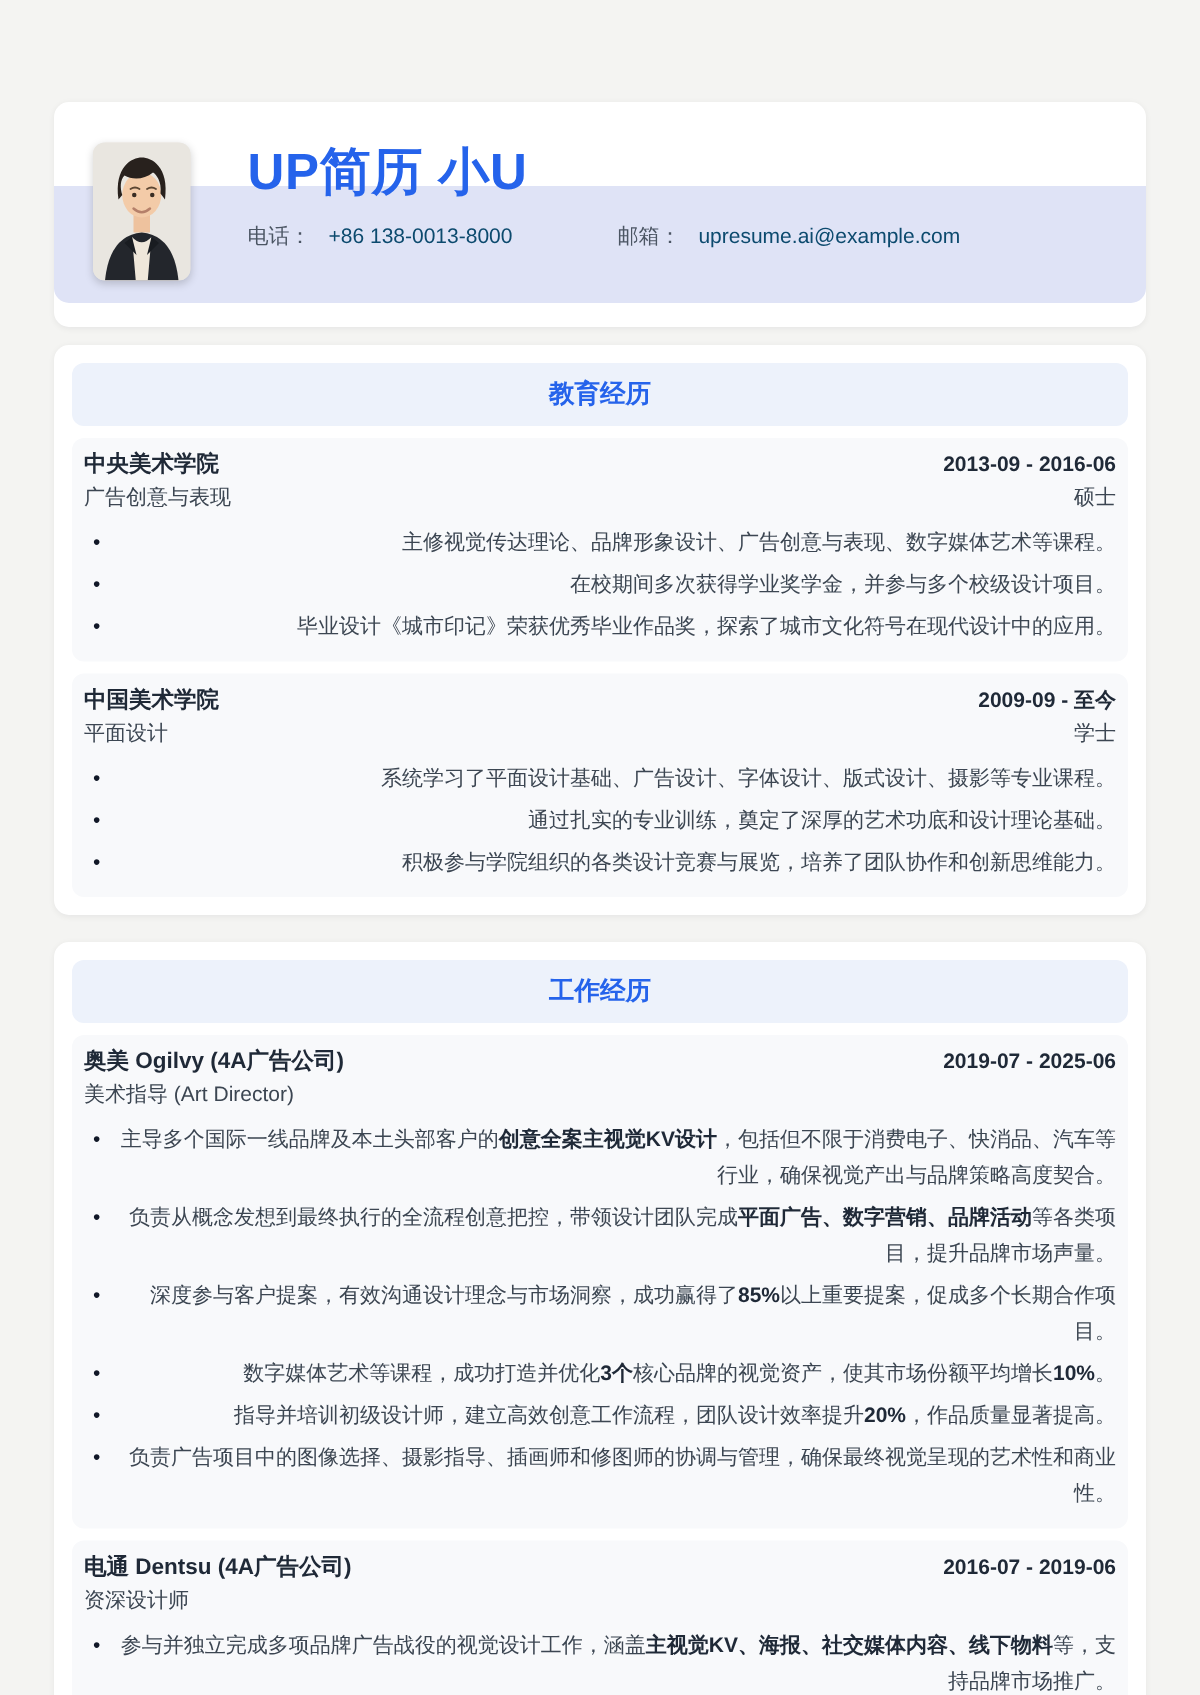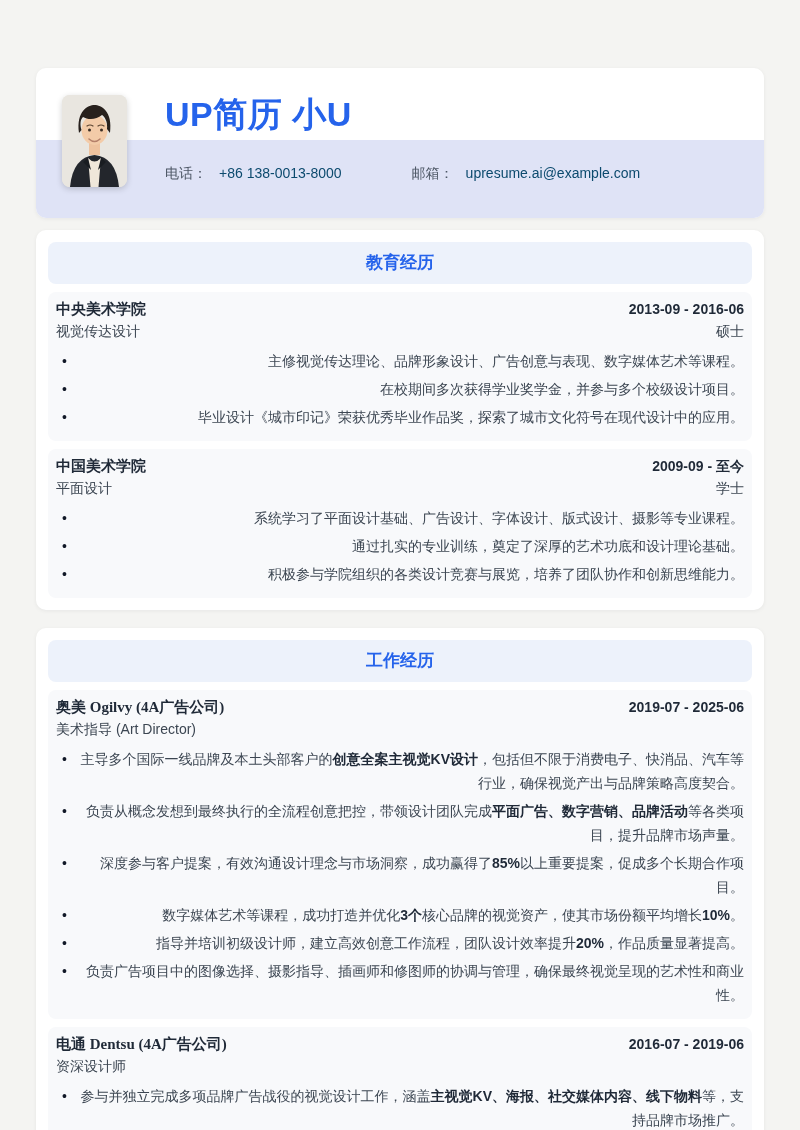--- a/index.html
+++ b/index.html
@@ -47,21 +47,21 @@
     left: 129px;
     top: 24px;
     font-size: 34px;
     font-weight: bold;
     color: #2563eb;
     letter-spacing: 0.5px;
     z-index: 2;
   }
   .header-band {
     position: absolute;
-    left: 0; right: 0; bottom: 0;
+    left: 0; right: 0; bottom: 16px;
     height: 78px;
     background: #dfe3f6;
     border-radius: 0 0 10px 10px;
     box-sizing: border-box;
     padding: 25px 0 0 129px;
   }
   .contact-row { display: flex; align-items: baseline; font-size: 14px; }
   .contact-label { color: #4b5563; margin-right: 12px; }
   .contact-value { color: #0c4a6e; }
   .contact-gap { width: 70px; }
@@ -91,21 +91,20 @@
   }
   .entry-head, .entry-subrow {
     display: flex;
     justify-content: space-between;
     align-items: baseline;
   }
   .entry-title {
     font-size: 15px;
     font-weight: bold;
     color: #1f2937;
-    font-family: Liberation Serif, serif;
   }
   .entry-date {
     font-size: 14px;
     font-weight: bold;
     color: #1f2937;
     white-space: nowrap;
     margin-left: 20px;
   }
   .entry-subrow { margin-top: 4px; }
   .entry-subtitle { font-size: 14px; color: #3c4652; }
@@ -171,21 +170,21 @@
 
   <div id="sections-root">
       <div class="card section-card">
         <div class="section-band"><span class="section-title">教育经历</span></div>
         <div class="entry">
           <div class="entry-head">
             <span class="entry-title">中央美术学院</span>
             <span class="entry-date">2013-09 - 2016-06</span>
           </div>
           <div class="entry-subrow">
-            <span class="entry-subtitle">视觉传达设计</span>
+            <span class="entry-subtitle">广告创意与表现</span>
             <span class="entry-degree">硕士</span>
           </div>
           <ul class="bullet-list">
             <li class="bullet-item"><span>主修视觉传达理论、品牌形象设计、广告创意与表现、数字媒体艺术等课程。</span></li>
             <li class="bullet-item"><span>在校期间多次获得学业奖学金，并参与多个校级设计项目。</span></li>
             <li class="bullet-item"><span>毕业设计《城市印记》荣获优秀毕业作品奖，探索了城市文化符号在现代设计中的应用。</span></li>
           </ul>
         </div>
         <div class="entry">
           <div class="entry-head">

